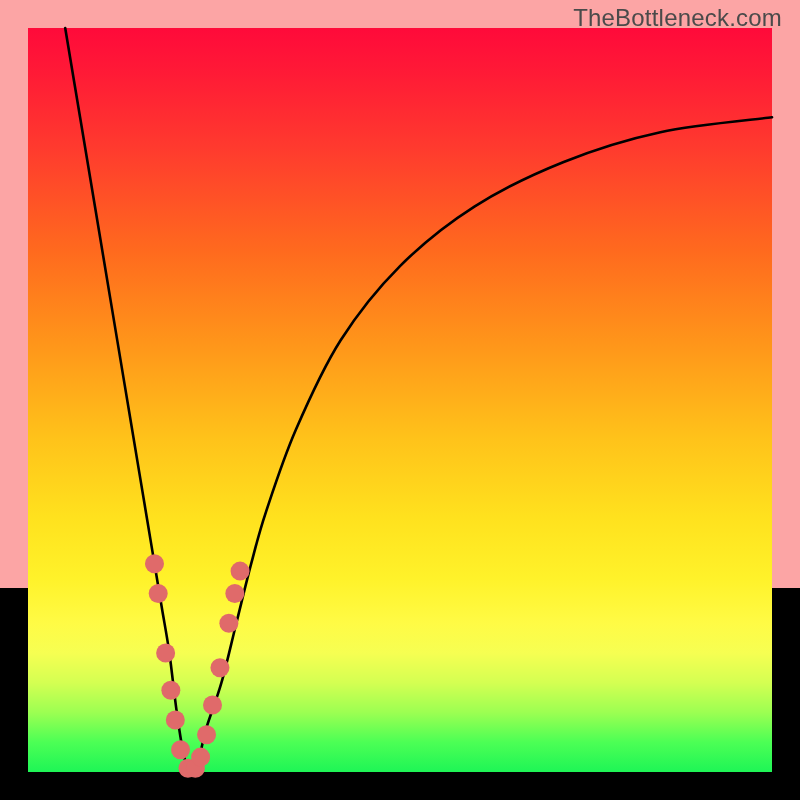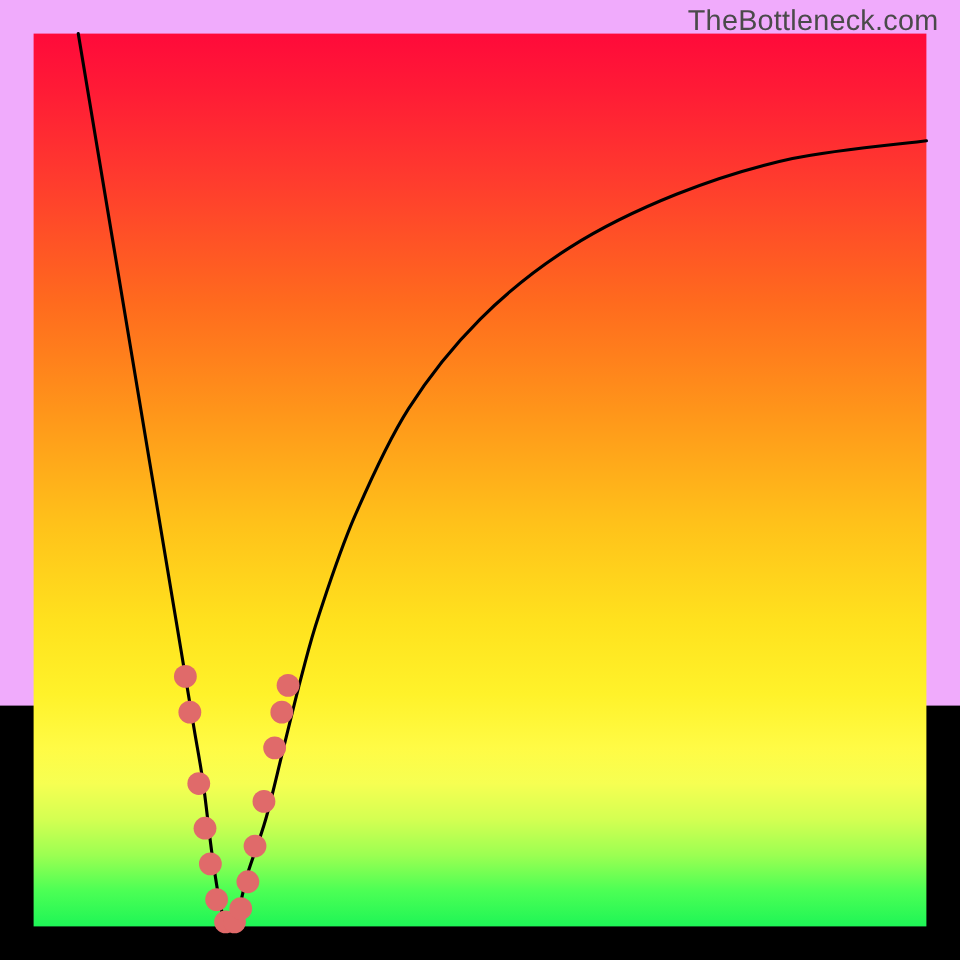--- a/index.html
+++ b/index.html
@@ -8,21 +8,21 @@
     width: 800px;
     height: 800px;
     overflow: hidden;
     background: #000;
     font-family: Arial, Helvetica, sans-serif;
   }
   .frame {
     position: absolute;
     left: 0; top: 0;
     width: 800px; height: 588px;
-    background: #f0abfc;
+    background: #fca5a5;
   }
   .plot {
     position: absolute;
     
     left: 28px;
     top: 28px;
     width: 744px;
     height: 744px;
     
     background: linear-gradient(to bottom,

